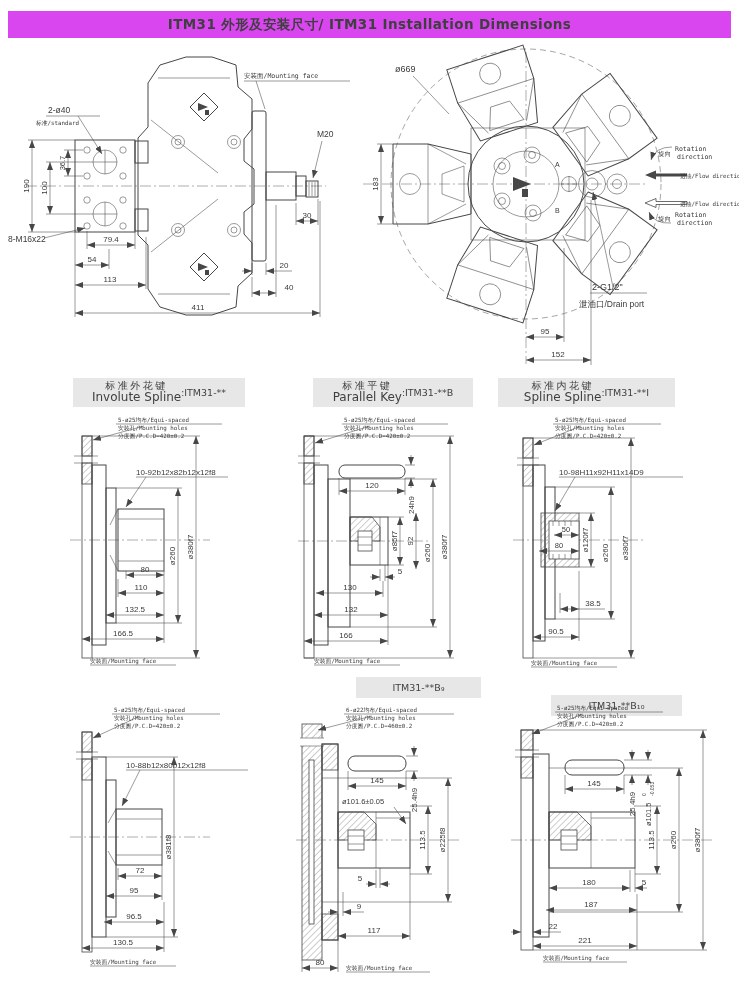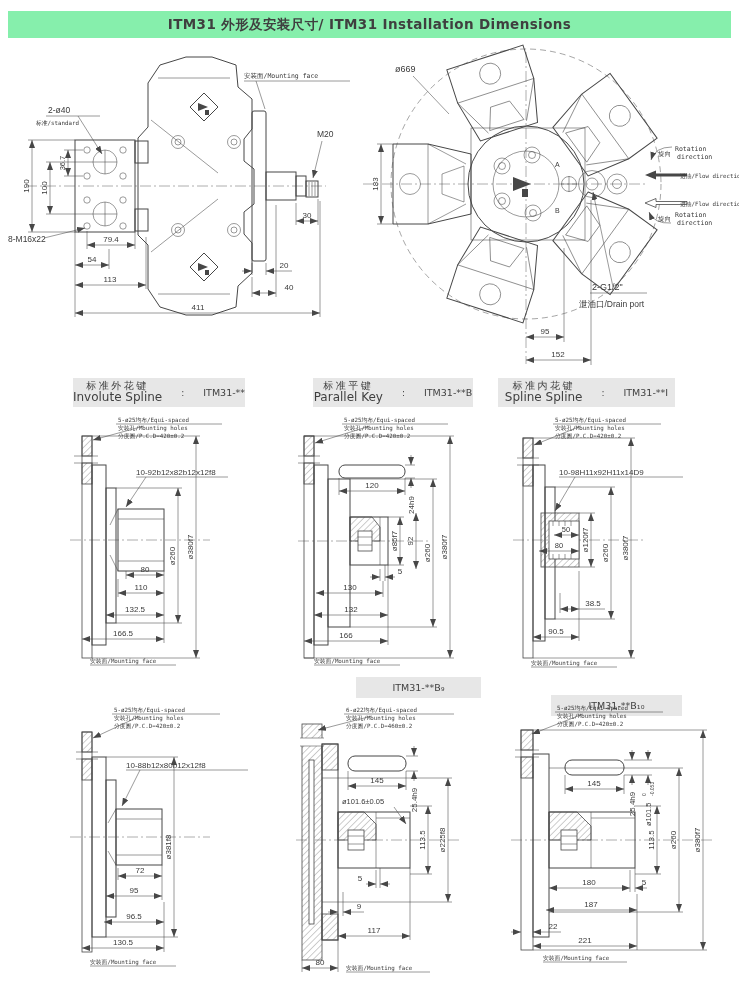--- a/index.html
+++ b/index.html
@@ -1,22 +1,22 @@
 <!DOCTYPE html>
 <html><head>
 <meta charset="utf-8">
 <style>
   html,body{margin:0;padding:0;background:#fff}
   .page{position:relative;width:739px;height:987px;background:#fff;overflow:hidden;
         font-family:"DejaVu Sans",sans-serif;color:#3a3a3a}
   .abs{position:absolute}
-  .titlebar{left:8px;top:11px;width:723px;height:27px;background:#86efac;display:flex;
+  .titlebar{left:8px;top:11px;width:723px;height:27px;background:#d946ef;display:flex;
             align-items:center;justify-content:center;font-size:13.5px;font-weight:bold;
             letter-spacing:.4px;color:#3f3f3f}
-  .hdr{background:#e7e7e7;display:flex;align-items:center;justify-content:center;gap:19px;color:#3f3f3f}
+  .hdr{background:#e7e7e7;display:flex;align-items:center;justify-content:center;gap:0;color:#3f3f3f}
   .hcol{display:flex;flex-direction:column;align-items:center;line-height:1.15}
   .hzh{font-size:10px;letter-spacing:2.5px;white-space:nowrap}
   .hen{font-size:12px;white-space:nowrap}
   .hsep{font-size:9px}
   .hcode{font-size:9.5px;white-space:nowrap}
   svg{position:absolute;overflow:visible}
   svg text{fill:#3a3a3a;font-family:"Liberation Sans","DejaVu Sans",sans-serif}
   .mono{font-family:"DejaVu Sans Mono",monospace}
   .t5{font-size:5px}.t6{font-size:5.8px}.t65{font-size:6.5px}.t7{font-size:7px}
   .t75{font-size:7.5px}.t8{font-size:8px}.t85{font-size:8.5px}.t9{font-size:9px}

